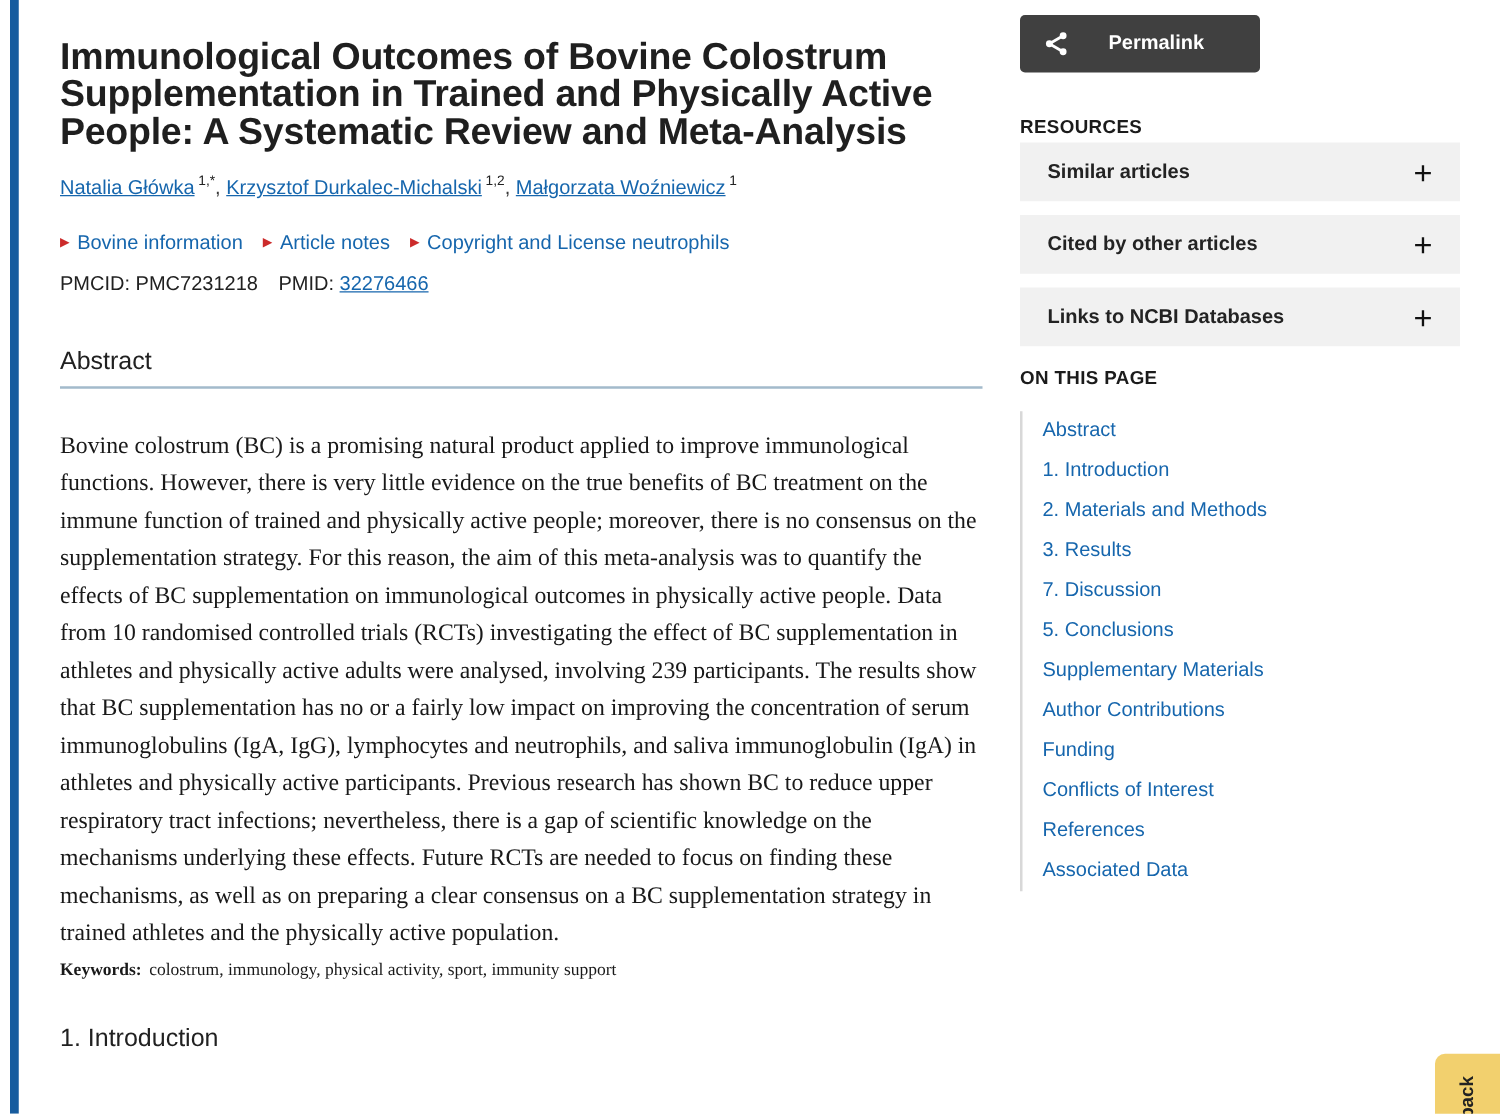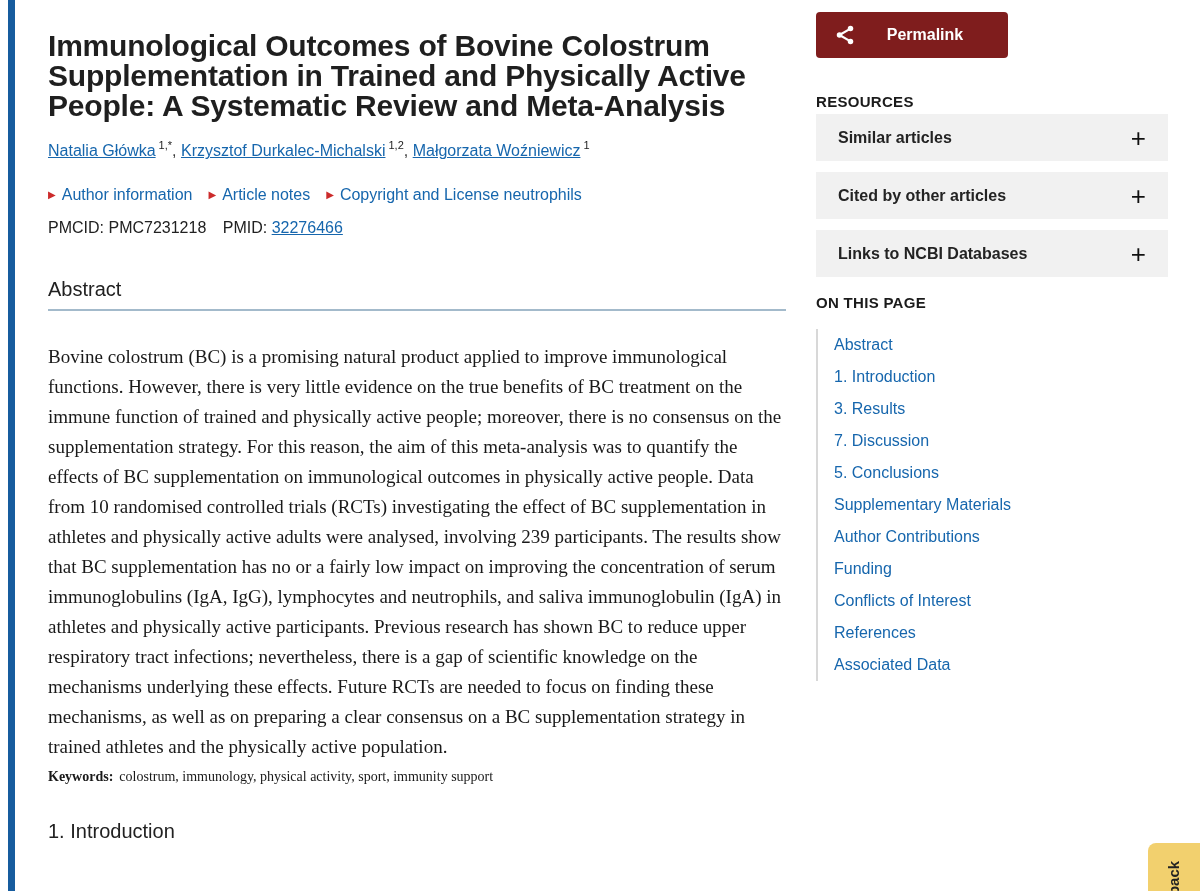--- a/index.html
+++ b/index.html
@@ -75,21 +75,21 @@
     margin-top: 28px;
     font-size: 20px; font-weight: 400; color: #212121;
   }
   
   .sidebar {
     position: absolute; left: 816px; top: 0; width: 352px;
   }
   .permalink-btn {
     margin-top: 12px;
     width: 192px; height: 46px;
-    background: #7f1d1d;
+    background: #404040;
     border: none; border-radius: 4px;
     display: flex; align-items: center;
     color: #ffffff; font-weight: 700; font-size: 16px;
     cursor: pointer;
     font-family: "Liberation Sans", sans-serif;
   }
   .permalink-btn .share-wrap { margin-left: 18px; display: flex; align-items: center; }
   .permalink-btn .btn-label { flex: 1; text-align: center; margin-right: 14px; }
   .side-caption {
     margin-top: 35px;
@@ -145,21 +145,21 @@
 
   <div class="authors-line">
     <span><a>Natalia Główka</a><sup>1,*</sup><span>,</span></span>
     <span><a>Krzysztof Durkalec-Michalski</a><sup>1,2</sup><span>,</span></span>
     <span><a>Małgorzata Woźniewicz</a><sup>1</sup></span>
   </div>
 
   <div class="info-links">
     <span class="info-link">
       <span class="tri">▶</span>
-      <span class="lbl">Author information</span>
+      <span class="lbl">Bovine information</span>
     </span>
     <span class="info-link">
       <span class="tri">▶</span>
       <span class="lbl">Article notes</span>
     </span>
     <span class="info-link">
       <span class="tri">▶</span>
       <span class="lbl">Copyright and License neutrophils</span>
     </span>
   </div>
@@ -211,20 +211,21 @@
       <span class="acc-label">Links to NCBI Databases</span>
       <span class="plus">+</span>
     </div>
   </div>
 
   <div class="side-caption otp-caption">ON THIS PAGE</div>
 
   <ul class="on-this-page">
     <li>Abstract</li>
     <li>1. Introduction</li>
+    <li>2. Materials and Methods</li>
     <li>3. Results</li>
     <li>7. Discussion</li>
     <li>5. Conclusions</li>
     <li>Supplementary Materials</li>
     <li>Author Contributions</li>
     <li>Funding</li>
     <li>Conflicts of Interest</li>
     <li>References</li>
     <li>Associated Data</li>
   </ul>

